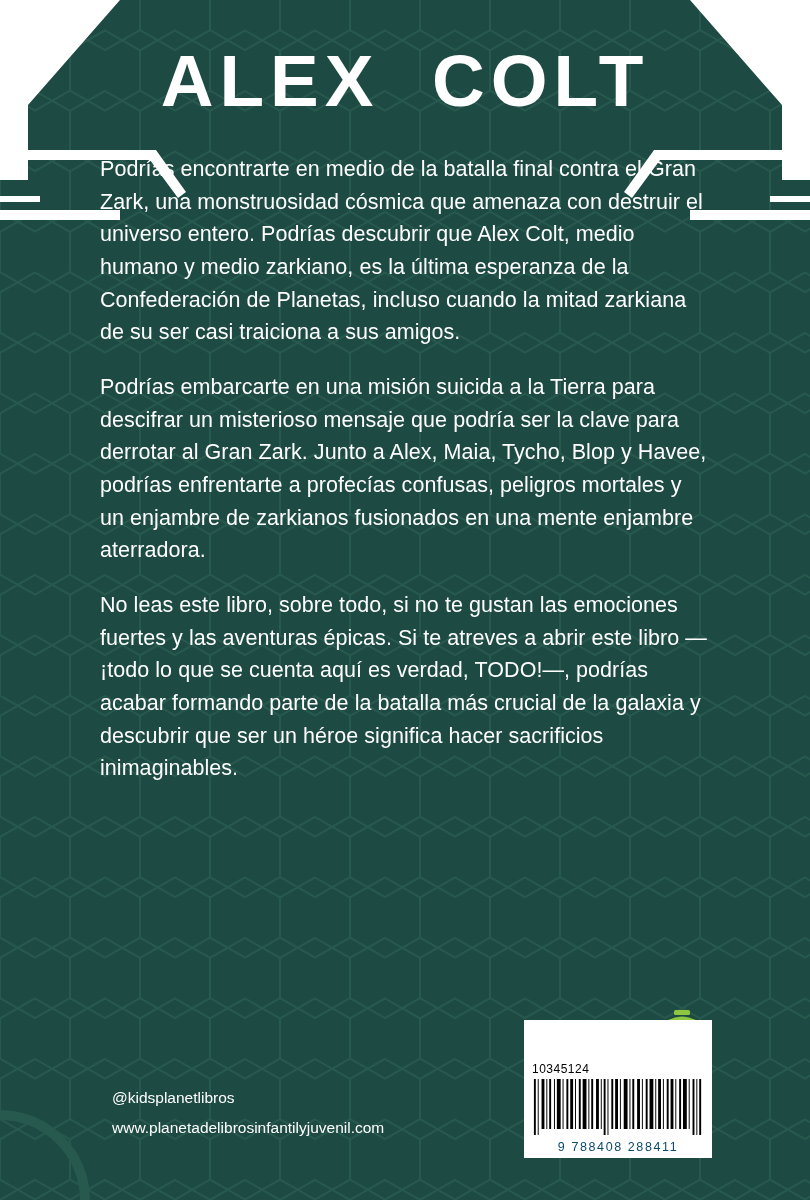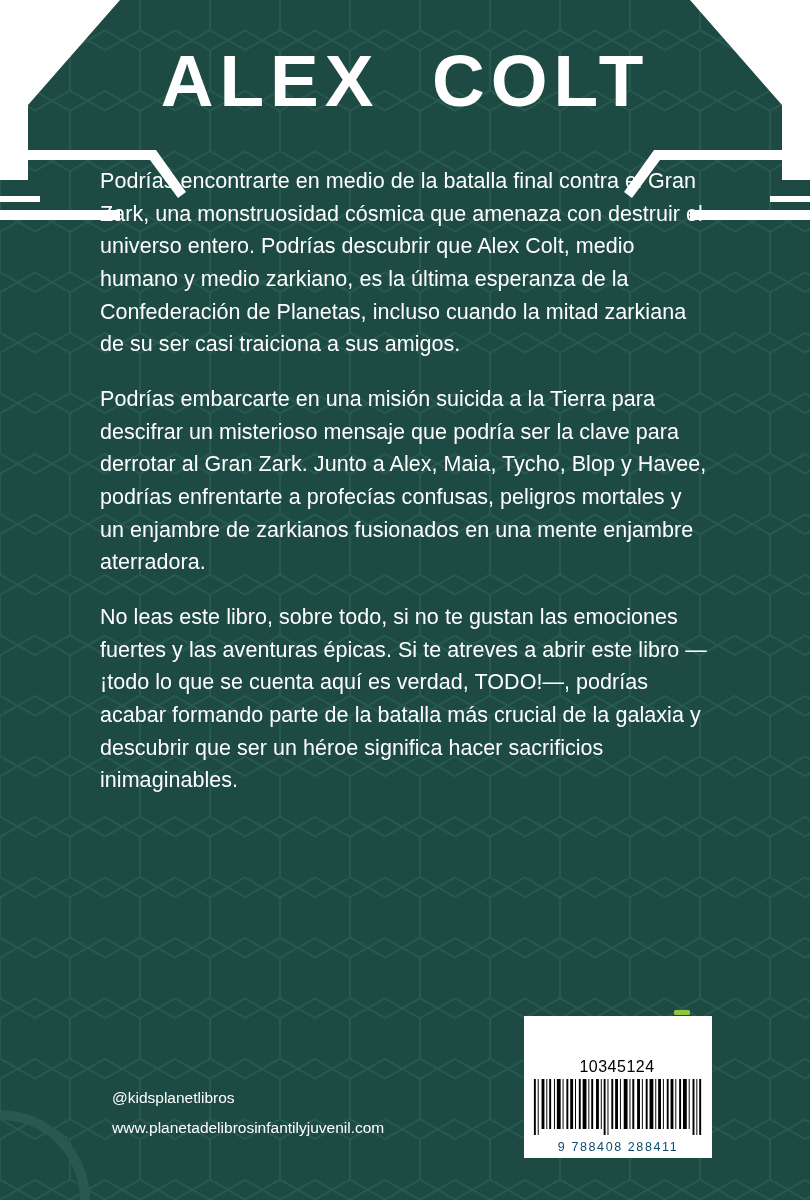--- a/index.html
+++ b/index.html
@@ -58,21 +58,21 @@
     margin-top: 56px;
     text-align: center;
     color: #ffffff;
     font-weight: bold;
     font-size: 35px;
     letter-spacing: 0.5px;
     line-height: 1.1;
   }
 
   #blurb {
-    margin-top: 48px;
+    margin-top: 36px;
     color: #ffffff;
   }
   .para {
     font-size: 21.5px;
     line-height: 1.52;
     color: #ffffff;
     margin-bottom: 22px;
     letter-spacing: 0.05px;
   }
 
@@ -95,23 +95,23 @@
 
   #barcode-block {
     position: absolute;
     right: 98px;
     bottom: 42px;
     width: 188px;
     background: #ffffff;
     padding: 6px 8px 4px 8px;
   }
   #barcode-isbn-top {
-    text-align: center;
-    font-family: "Liberation Sans", sans-serif;
-    font-size: 16px;
+    text-align: left;
+    font-family: "Liberation Sans", sans-serif;
+    font-size: 12px;
     color: #000;
     letter-spacing: 0.5px;
     padding-right: 2px;
     margin-bottom: 3px;
     margin-top: 36px;
   }
   #barcode-bars {
     height: 56px;
     width: 100%;
   }

